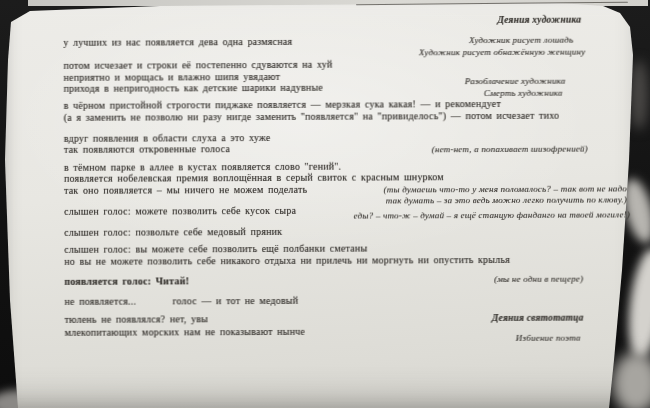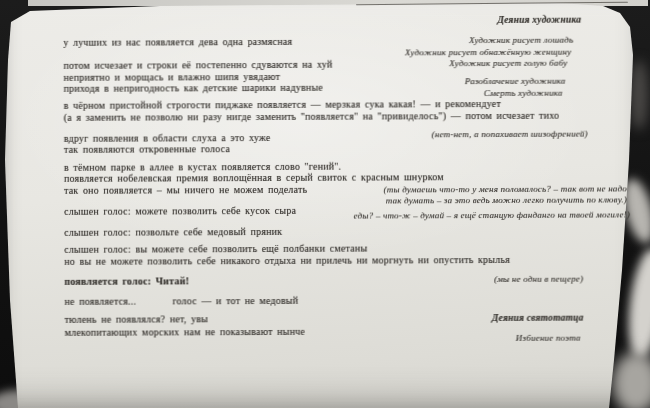--- a/index.html
+++ b/index.html
@@ -60,22 +60,21 @@
   <div class="blob b5"></div>
 
   <div class="edge-strip"></div>
   <div class="paper"></div>
   <div class="edge-line"></div>
 
   <div class="content">
 
     <div class="rnote rtitle" style="top:16.5px;right:68px;">Деяния художника</div>
     <div class="rnote" style="top:37px;right:76px;">Художник рисует лошадь</div>
-    <div class="rnote" style="top:48.5px;right:78px;">Художник рисует обнажённую женщину</div>
-    <div class="rnote" style="top:60px;right:82px;">Художник рисует голую бабу</div>
+    <div class="rnote" style="top:48.5px;right:64px;">Художник рисует обнажённую женщину</div>
     <div class="rnote" style="top:78px;right:84px;">Разоблачение художника</div>
     <div class="rnote" style="top:89.5px;right:87px;">Смерть художника</div>
 
     <div class="pl" style="top:37px;">у лучших из нас появляется дева одна размясная</div>
     <div class="pl" style="top:60px;">потом исчезает и строки её постепенно сдуваются на хуй</div>
     <div class="pl" style="top:71.5px;">неприятно и морщась и влажно шипя увядают</div>
     <div class="pl" style="top:83px;">приходя в непригодность как детские шарики надувные</div>
     <div class="pl" style="top:100px;">в чёрном пристойной строгости пиджаке появляется — мерзкая сука какая! — и рекомендует</div>
     <div class="pl" style="top:111.5px;">(а я заменить не позволю ни разу нигде заменить "появляется" на "привиделось") — потом исчезает тихо</div>
     <div class="pl" style="top:132.5px;text-align:right;">вдруг появления в области слуха а это хуже</div>
@@ -86,21 +85,21 @@
     <div class="pl" style="top:206px;">слышен голос: можете позволить себе кусок сыра</div>
     <div class="pl" style="top:226.5px;">слышен голос: позвольте себе медовый пряник</div>
     <div class="pl" style="top:244px;">слышен голос: вы можете себе позволить ещё полбанки сметаны</div>
     <div class="pl" style="top:255.5px;">но вы не можете позволить себе никакого отдыха ни прилечь ни моргнуть ни опустить крылья</div>
     <div class="pl" style="top:275.5px;font-weight:bold;">появляется голос: Читай!</div>
     <div class="pl" style="top:295.5px;">не появляется...</div>
     <div class="pl pl2" style="top:295.5px;">голос — и тот не медовый</div>
     <div class="pl" style="top:314px;">тюлень не появлялся? нет, увы</div>
     <div class="pl" style="top:326.5px;">млекопитающих морских нам не показывают нынче</div>
 
-    <div class="rnote" style="top:131px;right:62px;padding-left:19px;">(нет-нет, а попахивает шизофренией)</div>
+    <div class="rnote" style="top:146px;right:62px;padding-left:19px;">(нет-нет, а попахивает шизофренией)</div>
     <div class="rnote note2" style="top:185.5px;right:23px;">
       <div>(ты думаешь что-то у меня поломалось? –  так вот не надо</div>
       <div>так думать – за это ведь можно легко получить по клюву.)</div>
     </div>
     <div class="rnote note2" style="top:211.5px;right:20px;">
       <div>еды? – что-ж – думай – я ещё станцую фанданго на твоей могиле!)</div>
     </div>
     <div class="rnote" style="top:275.5px;right:67px;">(мы не одни в пещере)</div>
 
     <div class="rnote rtitle" style="top:315px;right:67px;text-align:right;">Деяния святотатца</div>

